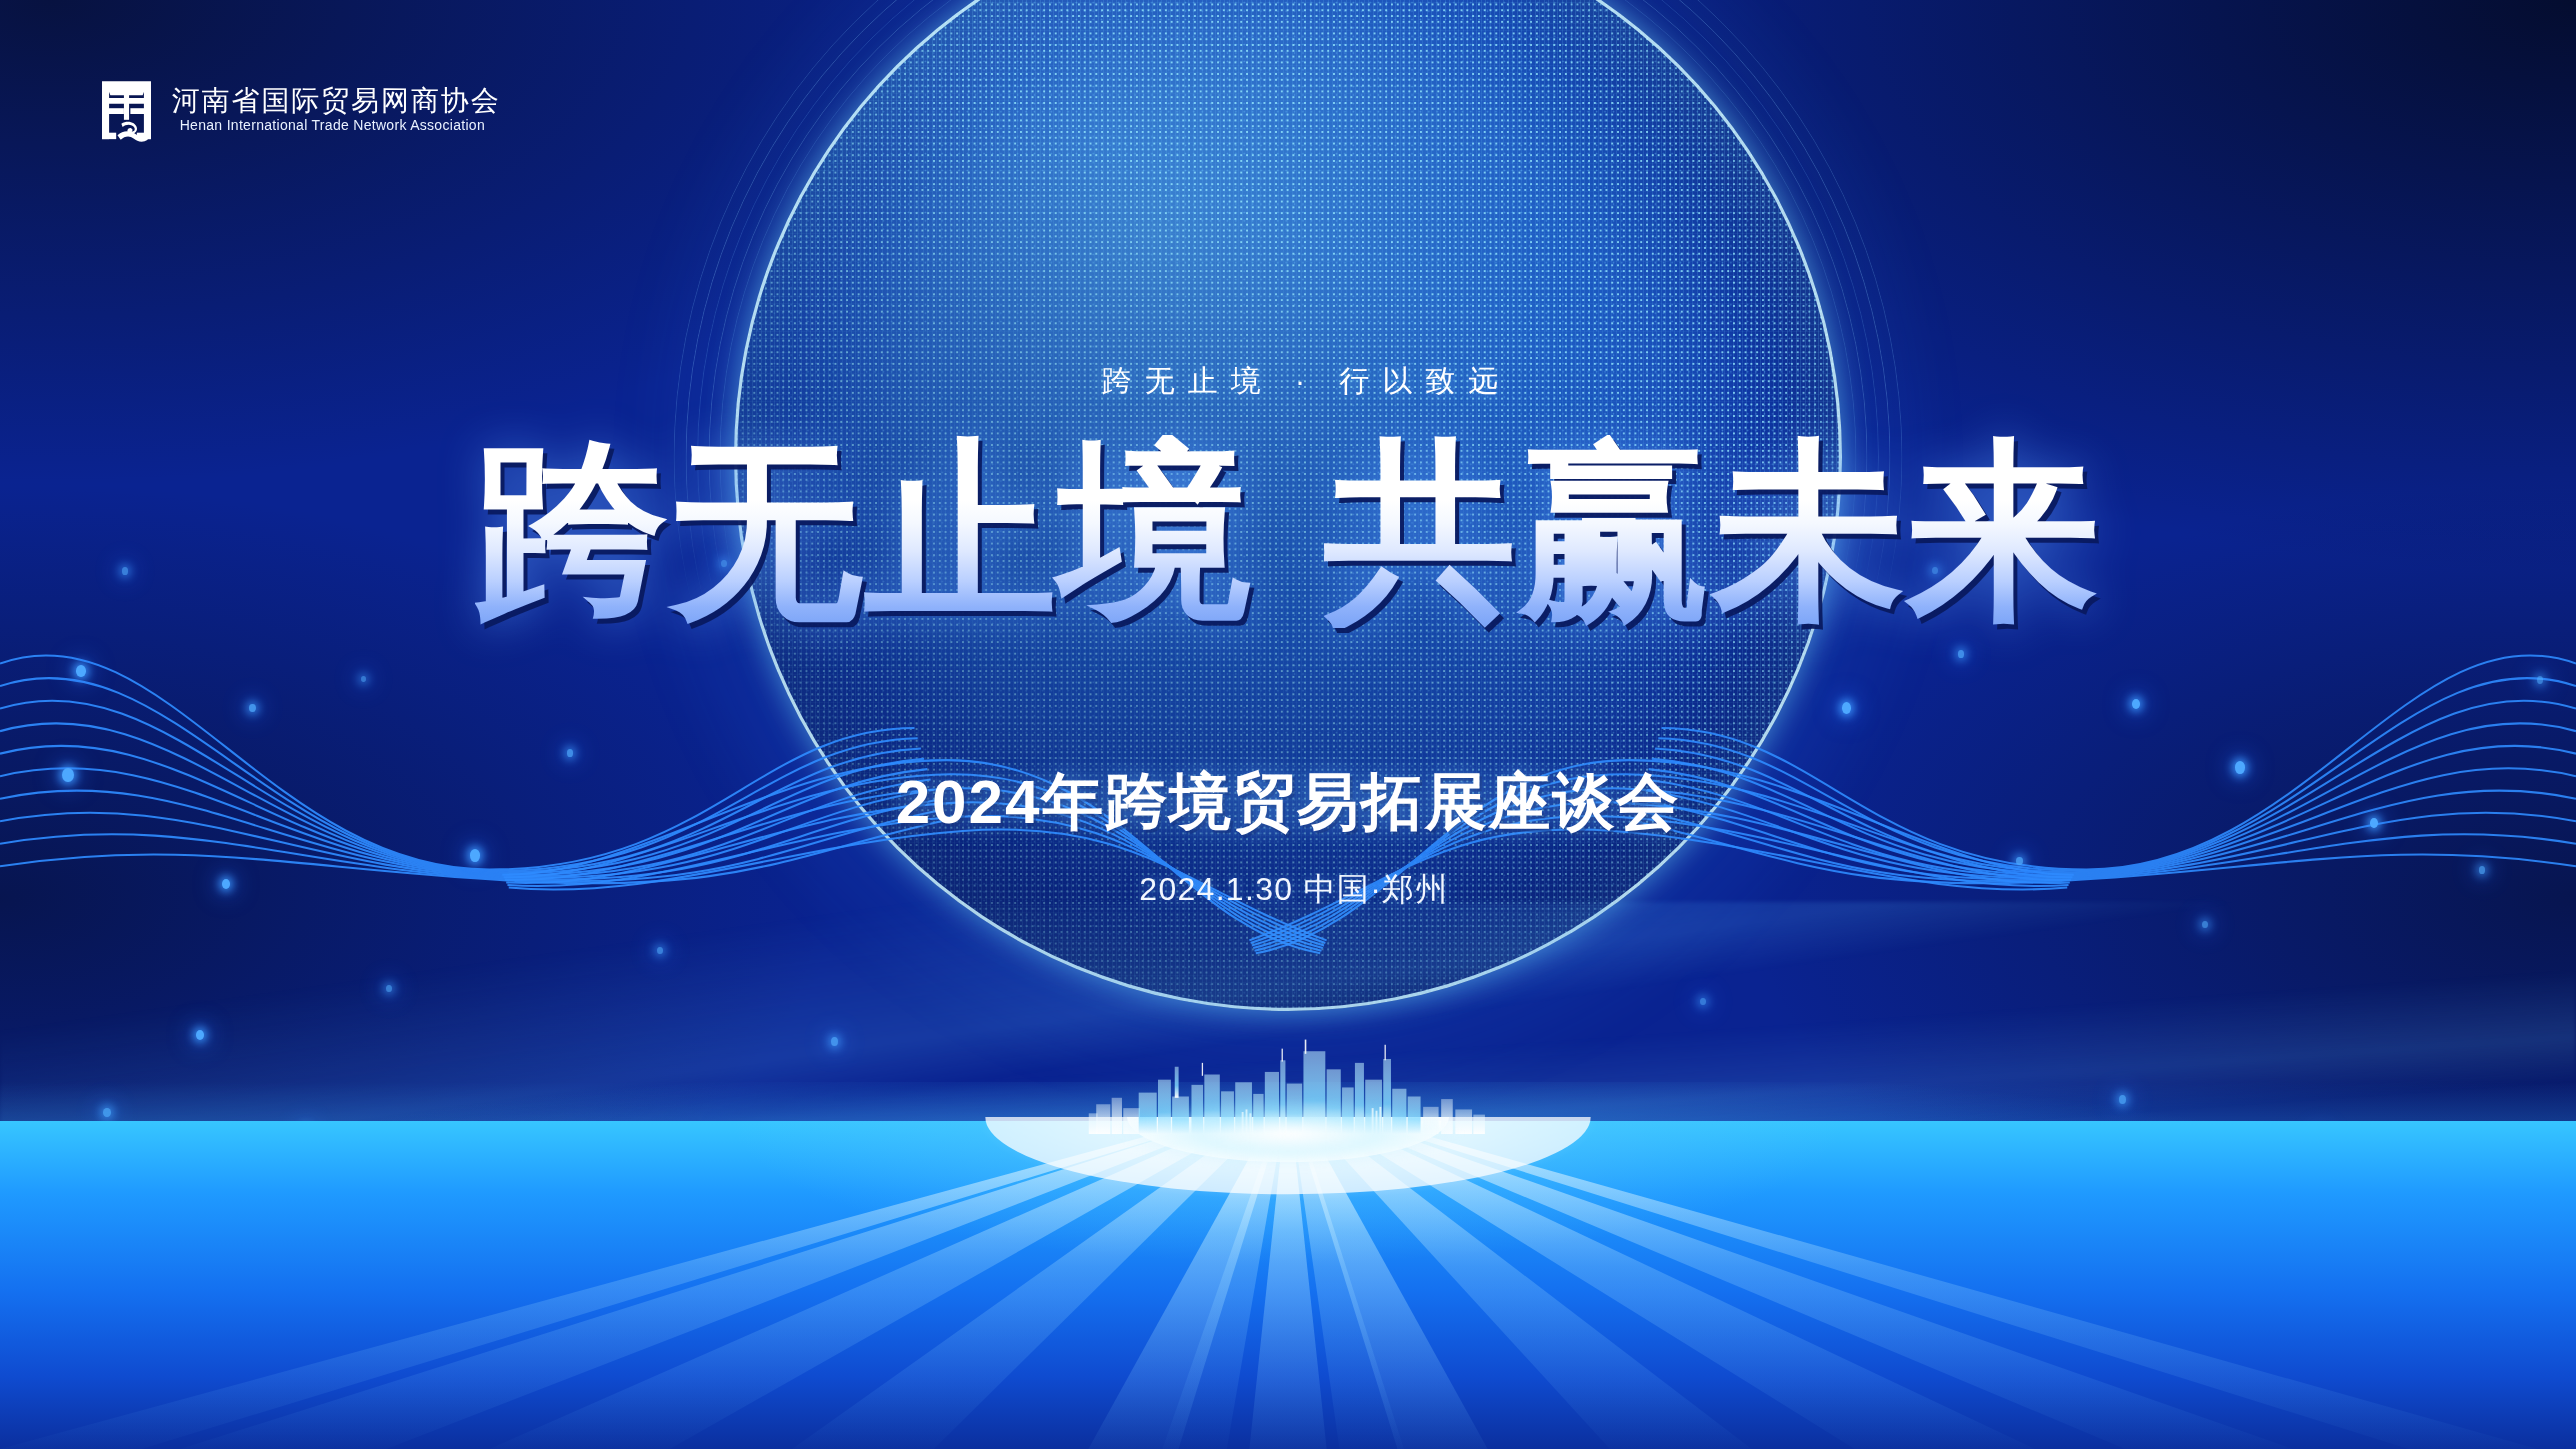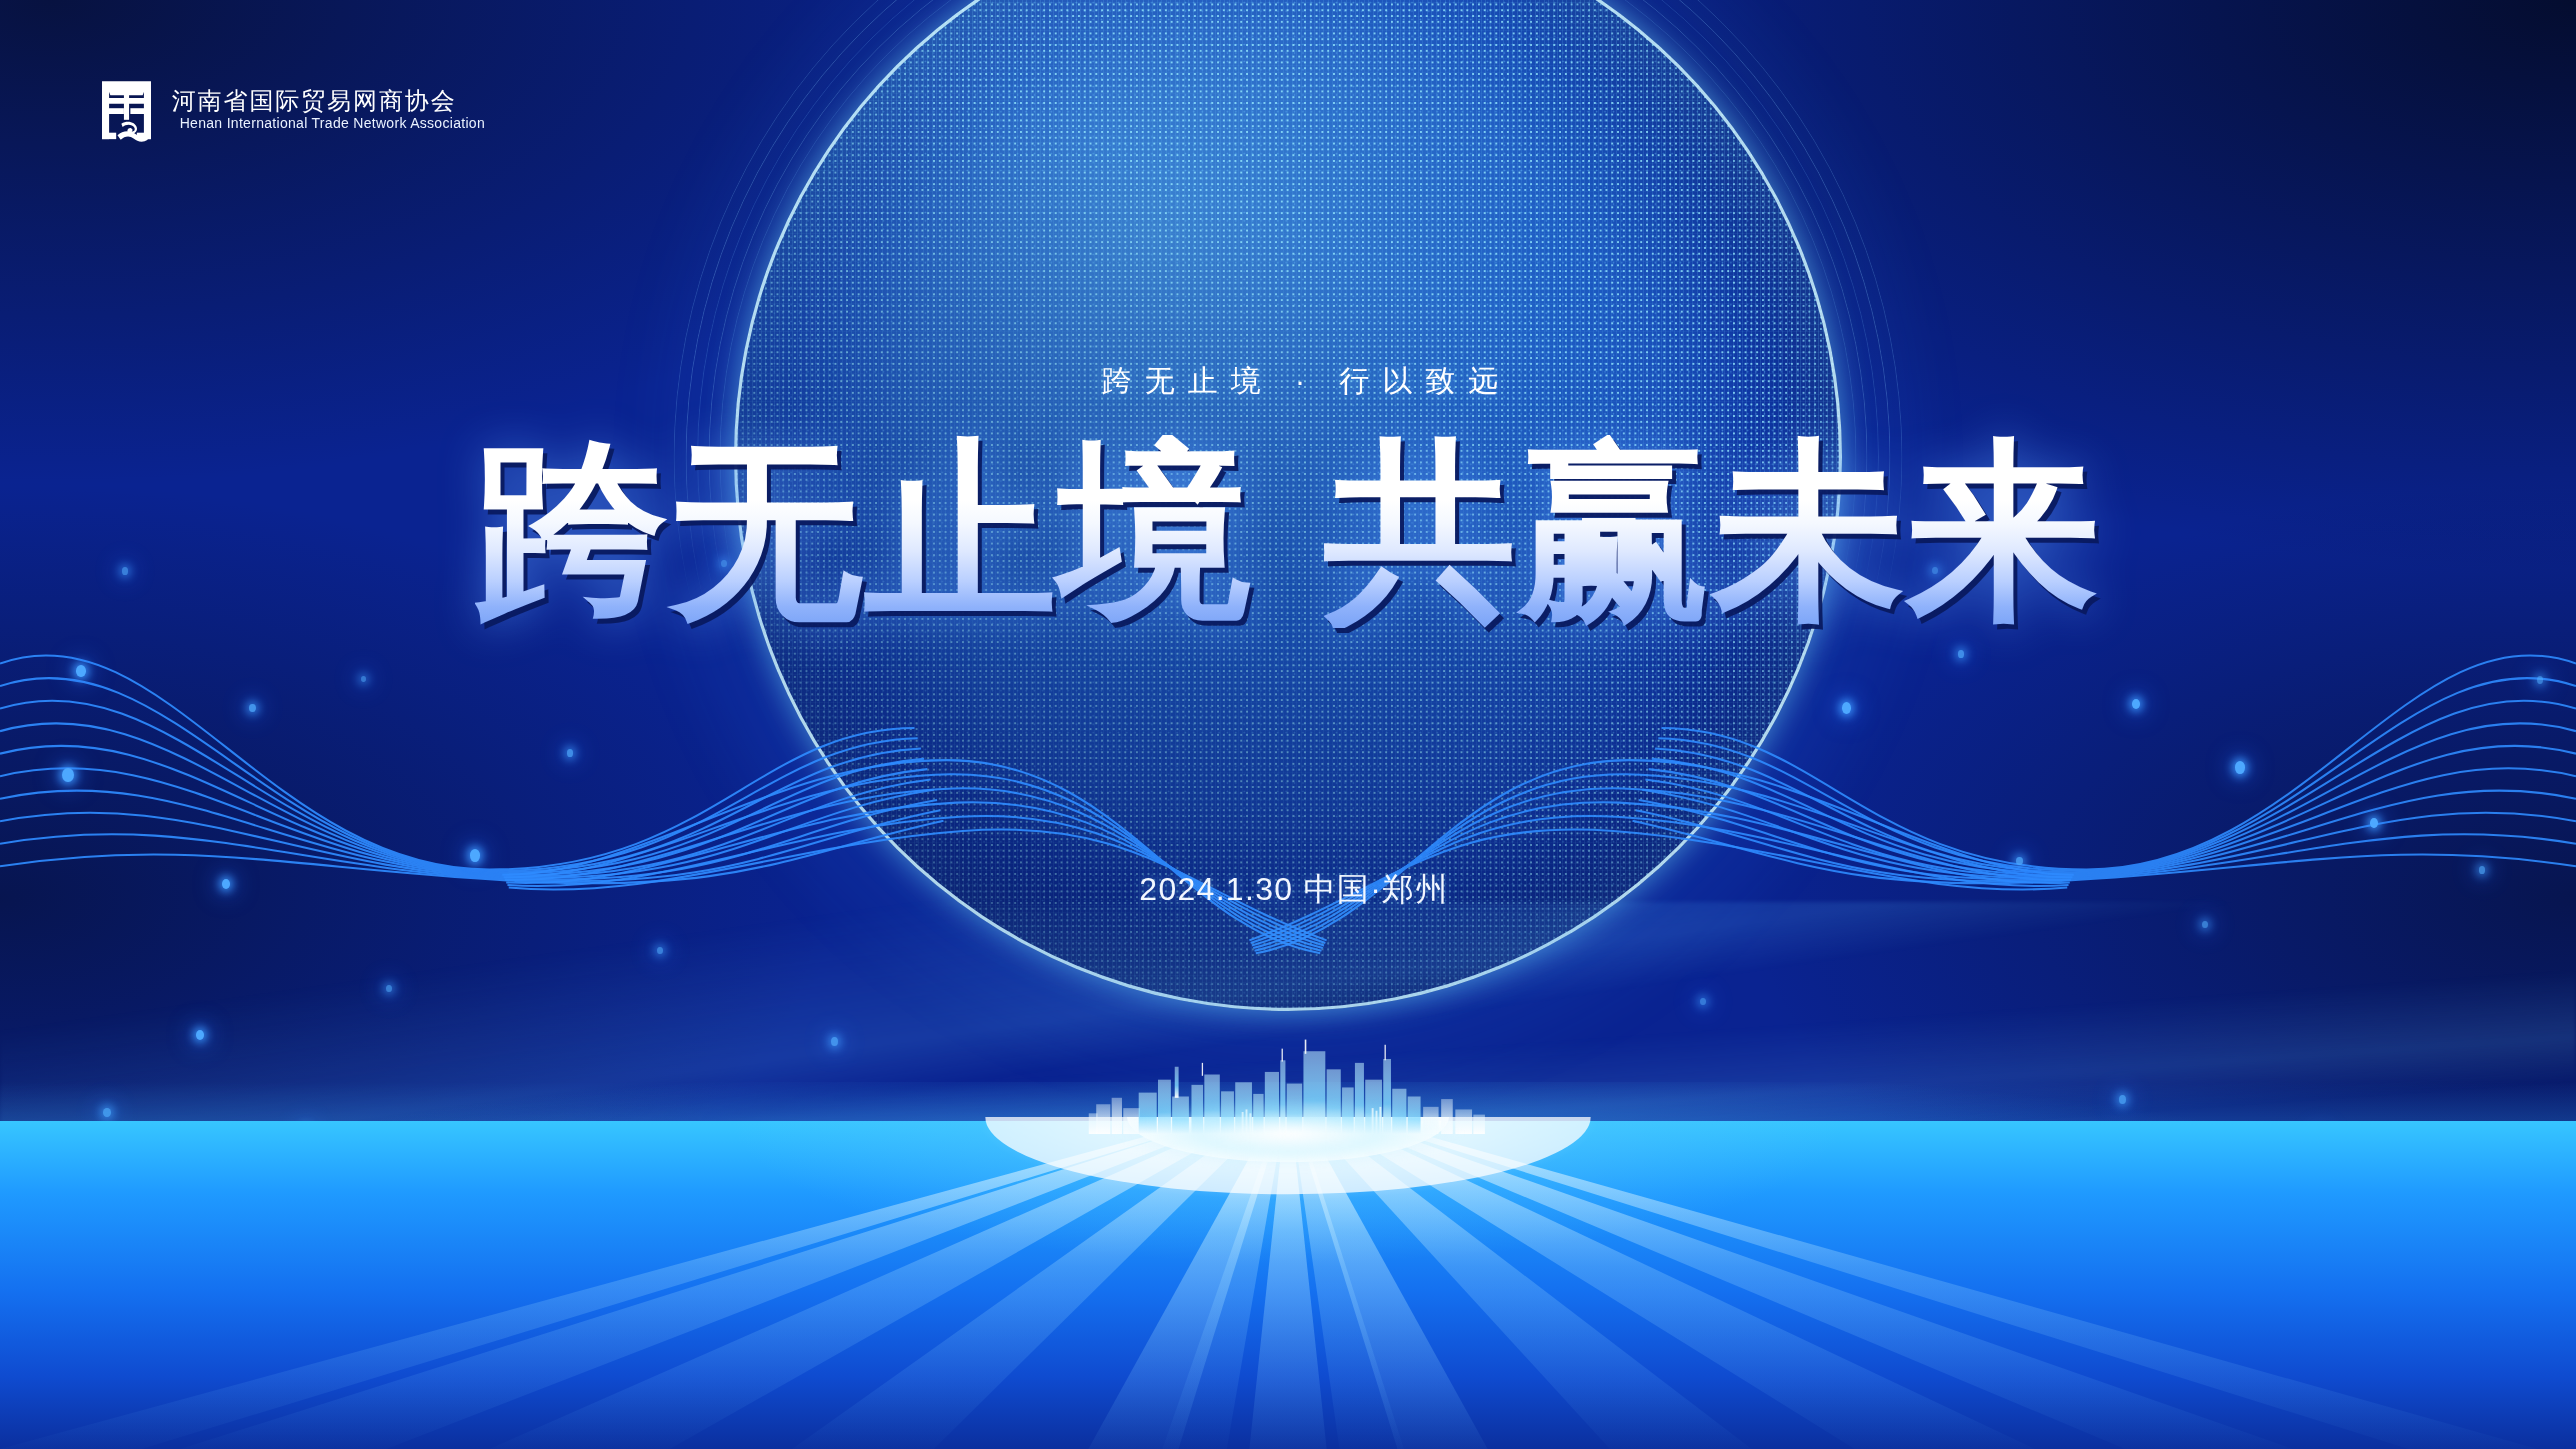--- a/index.html
+++ b/index.html
@@ -152,21 +152,21 @@
   .content{position:absolute;inset:0;}
 
   .logo{
     position:absolute;left:98px;top:76px;
     display:flex;align-items:center;gap:16.7px;
   }
   .logo-mark{width:57px;height:67px;flex:0 0 auto;}
   .logo-mark svg{width:100%;height:100%;display:block;}
   .logo-txt{display:flex;flex-direction:column;gap:2.6px;}
   .logo-cn{
-    color:#fff;font-size:24px;letter-spacing:1.9px;line-height:1.05;
+    color:#fff;font-size:28px;letter-spacing:1.9px;line-height:1.05;
     font-family:"Liberation Sans","DejaVu Sans",sans-serif;
   }
   .logo-en{
     color:#eaf2ff;font-size:14px;letter-spacing:0.3px;line-height:1.1;
     font-family:"Liberation Sans","DejaVu Sans",sans-serif;
     padding-left:8px;
   }
 
   .tagline{
     position:absolute;left:0;right:0;top:361px;text-align:center;
@@ -429,18 +429,19 @@
         <span class="logo-en">Henan International Trade Network Association</span>
       </span>
     </div>
 
     <div class="tagline">跨无止境 · 行以致远</div>
 
     <div class="headline">
       <span class="seg">跨无止境</span><span class="gap"></span><span class="seg">共赢未来</span>
     </div>
 
+    <div class="subtitle">2024年跨境贸易拓展座谈会</div>
 
     <div class="datebar">2024.1.30  中国·郑州</div>
 
   </div>
 </div>
 
 
 </body></html>

